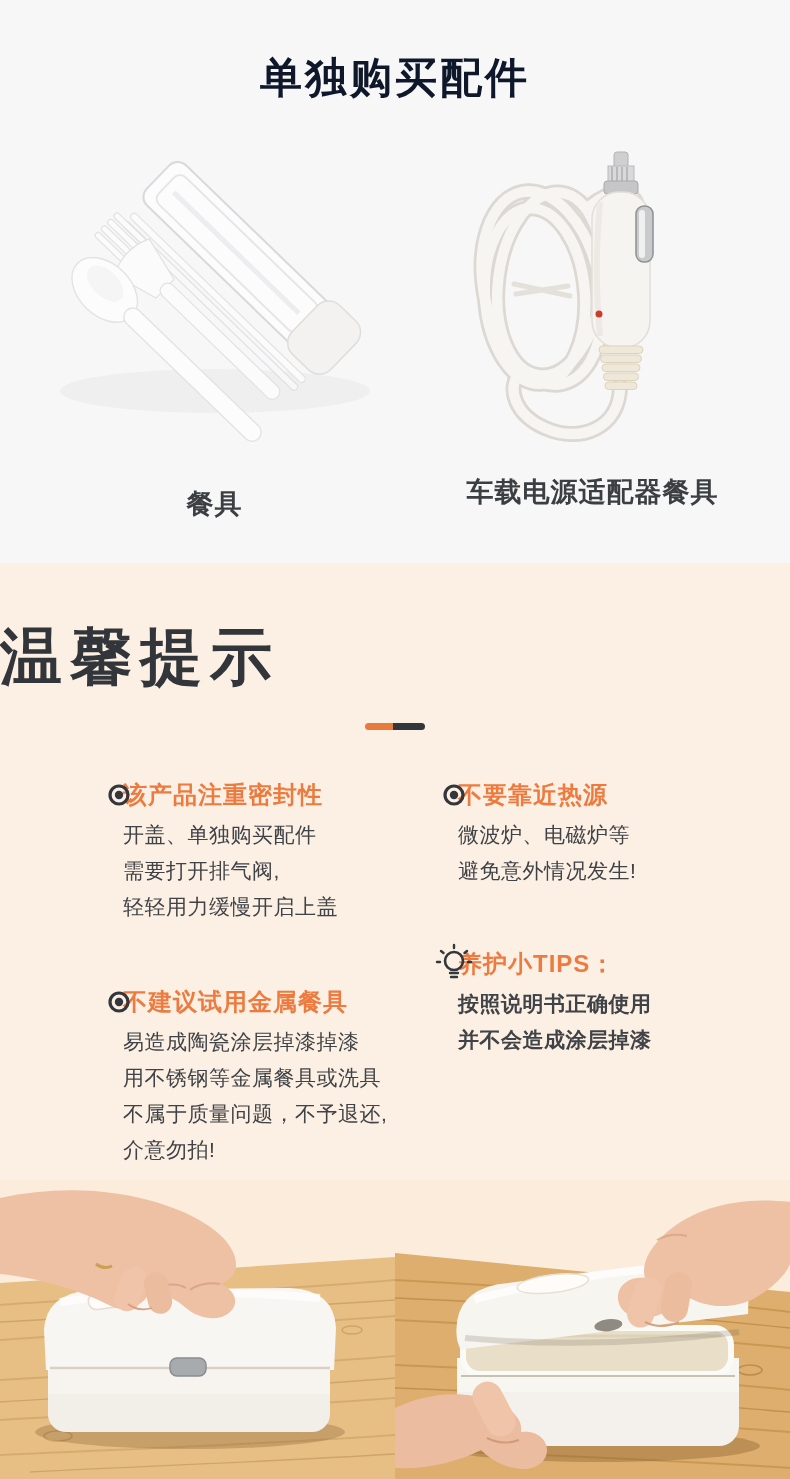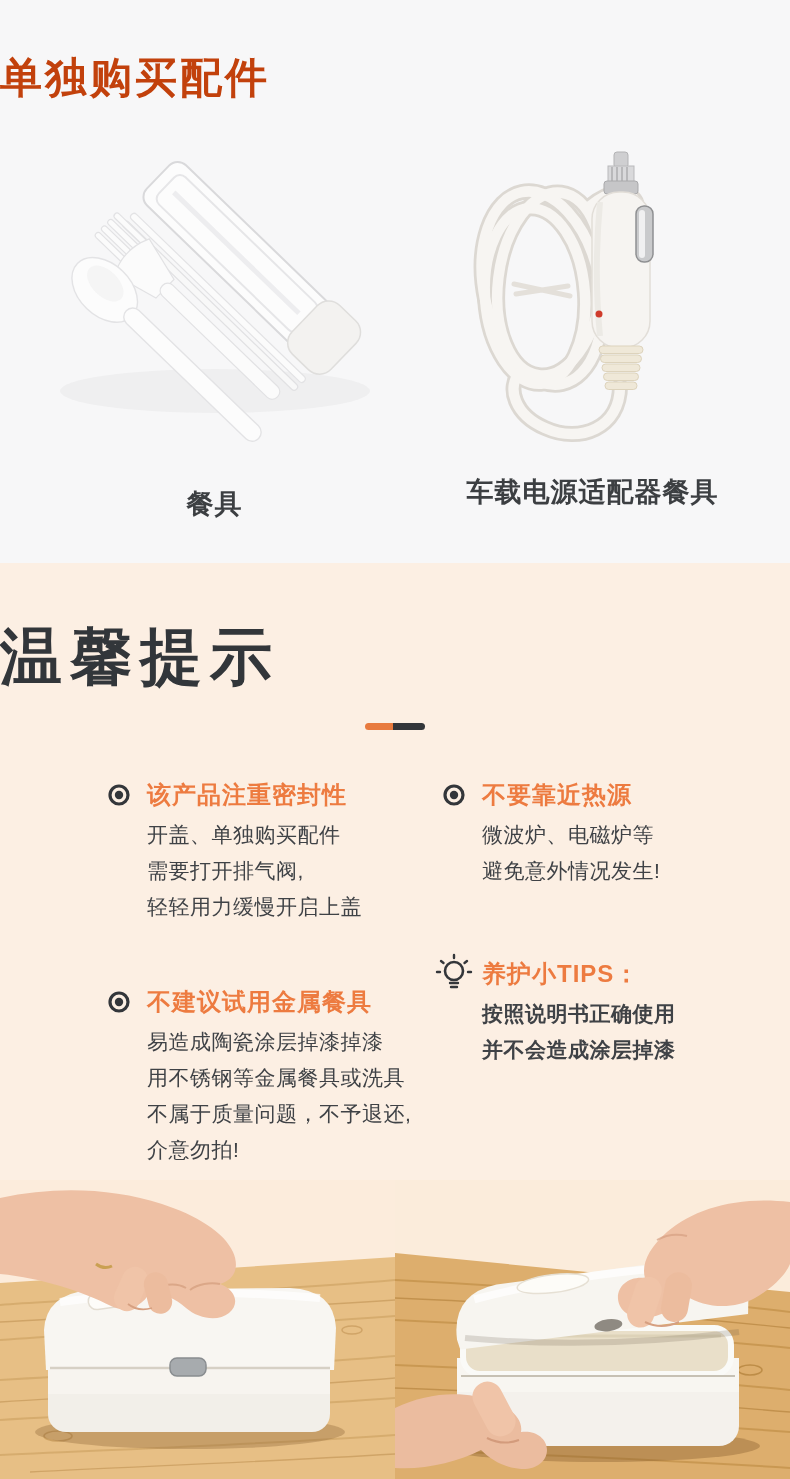--- a/index.html
+++ b/index.html
@@ -4,22 +4,22 @@
 <style>
   html,body{margin:0;padding:0;}
   .page{
     position:relative;width:790px;height:1479px;overflow:hidden;
     background:#f7f7f8;
     font-family:"Liberation Sans","DejaVu Sans",sans-serif;
   }
   
   .sec-accessories{position:absolute;left:0;top:0;width:790px;height:563px;background:#f7f7f8;}
   .acc-title{
-    position:absolute;top:50px;left:0;width:790px;
-    font-size:42px;font-weight:700;color:#c2410c;letter-spacing:3px;
+    position:absolute;top:50px;left:0;width:790px;text-align:center;
+    font-size:42px;font-weight:700;color:#0f172a;letter-spacing:3px;
   }
   .fig{position:absolute;}
   .fig-cutlery{left:40px;top:146px;width:340px;height:300px;}
   .fig-adapter{left:442px;top:136px;width:300px;height:322px;}
   .acc-caption{
     position:absolute;top:474px;width:395px;text-align:center;
     font-size:27px;font-weight:700;color:#3c3f42;letter-spacing:1px;
   }
   .acc-caption.left{left:17px;margin-top:12px;}
   .acc-caption.right{left:395px;}
@@ -29,34 +29,34 @@
     position:absolute;top:52px;left:0;width:790px;text-align:left;
     font-size:62px;font-weight:700;color:#32363a;letter-spacing:8px;
   }
   .tips-underline{
     position:absolute;top:160px;left:50%;margin-left:-30px;width:60px;height:7px;border-radius:4px;
     background:linear-gradient(90deg,#e87a3e 0%,#e87a3e 46%,#33363a 46%,#33363a 100%);
   }
   .tip{position:absolute;}
   .tip .tip-icon{position:absolute;left:2px;top:3px;width:24px;height:24px;}
   .tip.bulb .tip-icon{left:-8px;top:-8px;width:44px;height:44px;}
-  .tip-body{margin-left:42px;width:300px;}
+  .tip-body{margin-left:18px;width:300px;}
   .tip-heading{
     font-size:24px;font-weight:700;color:#ed7b40;letter-spacing:1px;
     line-height:30px;margin-bottom:7px;white-space:nowrap;
   }
   .tip-line{
     font-size:21px;font-weight:500;color:#3f4246;letter-spacing:0.5px;
     line-height:36px;white-space:nowrap;
   }
   .tip.bulb .tip-line{font-weight:700;}
   .tip1{left:105px;top:217px;}
   .tip2{left:440px;top:217px;}
   .tip3{left:105px;top:424px;}
-  .tip4{left:440px;top:396px;}
+  .tip4{left:440px;top:386px;}
   
   .sec-photos{position:absolute;left:0;top:1180px;width:790px;height:299px;}
   .photo{position:absolute;top:0;width:395px;height:299px;overflow:hidden;}
   .photo.left{left:0;}
   .photo.right{left:395px;}
 </style>
 </head>
 <body>
 
 <div class="page">

